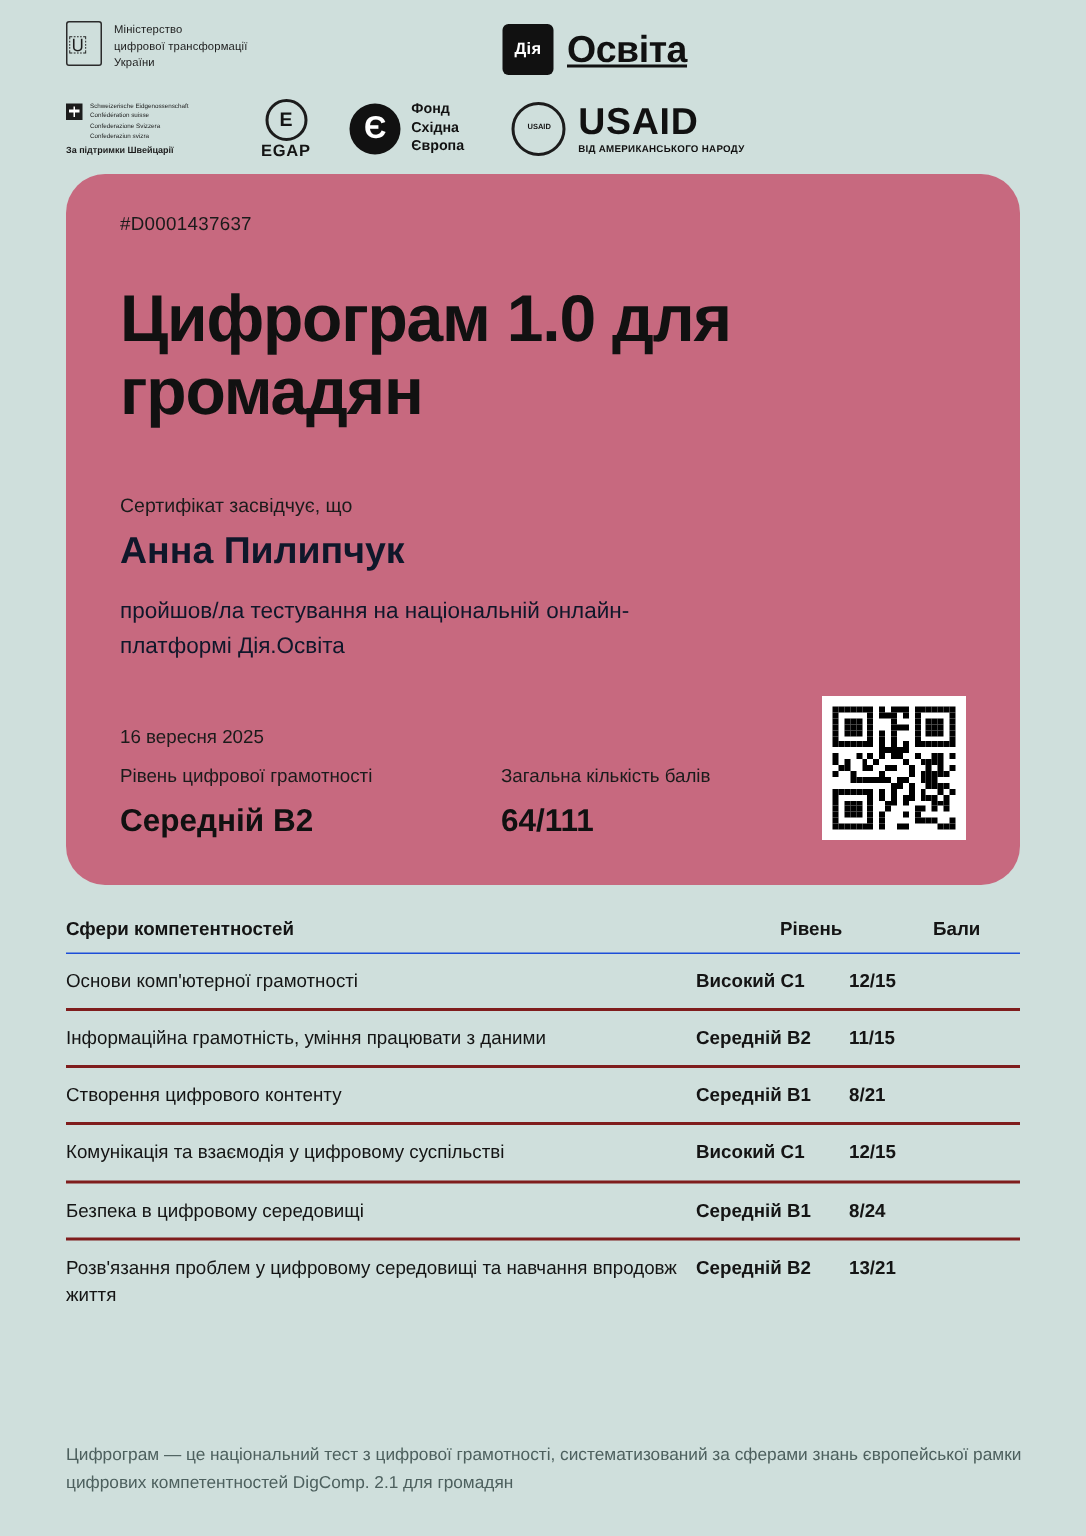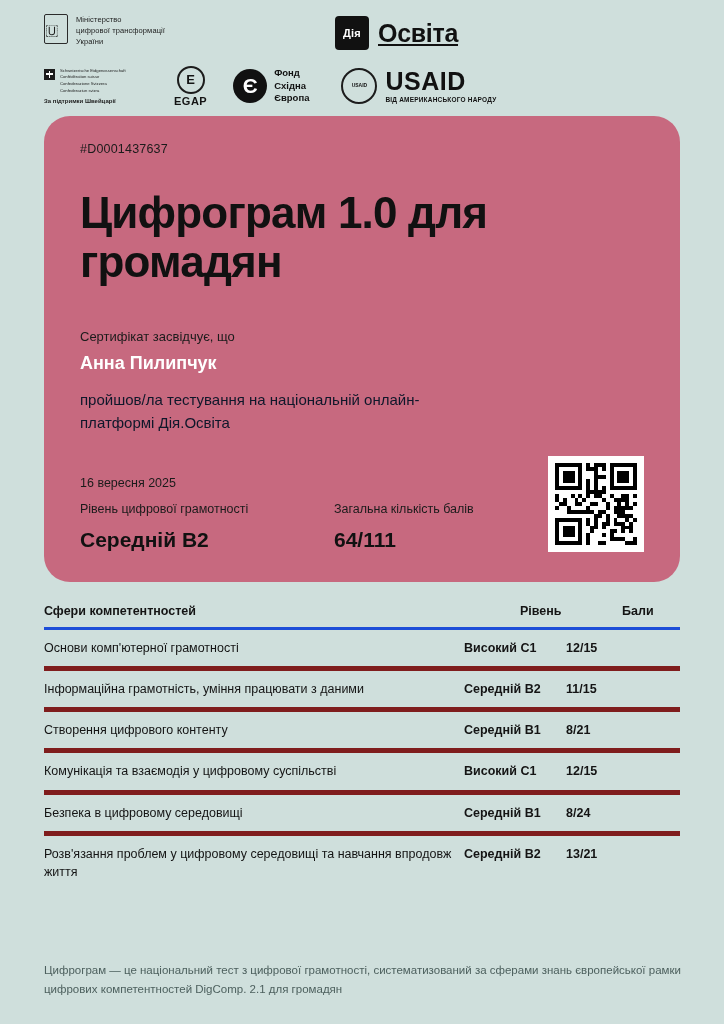--- a/index.html
+++ b/index.html
@@ -227,24 +227,24 @@
     margin-top: 32px;
     color: #111;
     max-width: 470px;
   }
   .cert-sub {
     font-size: 13px;
     margin-top: 42px;
     color: #1b1b1b;
   }
   .cert-name {
-    font-size: 18px;
+    font-size: 25px;
     font-weight: bold;
     margin-top: 9px;
-    color: #ffffff;
+    color: #0f172a;
   }
   .cert-desc {
     font-size: 15px;
     line-height: 1.55;
     margin-top: 14px;
     max-width: 380px;
     color: #0f172a;
   }
   .cert-date {
     font-size: 12.5px;
@@ -289,31 +289,31 @@
   .table {
     margin: 22px 44px 0 44px;
   }
   .table-head {
     display: flex;
     align-items: flex-end;
     font-size: 12.5px;
     font-weight: bold;
     color: #141414;
     padding-bottom: 9px;
-    border-bottom: 3px solid #1d4ed8;
+    border-bottom: 1px solid #1d4ed8;
   }
   .col-area  { flex: 1 1 auto; }
   .col-level { width: 102px; flex: none; }
   .col-score { width: 58px; flex: none; }
   .table-row {
     display: flex;
     align-items: flex-start;
     font-size: 12.5px;
     padding: 9px 0;
-    border-bottom: 5px solid #7f1d1d;
+    border-bottom: 2px solid #7f1d1d;
     line-height: 1.45;
   }
   .table-row .col-area { padding-right: 12px; max-width: 420px; }
   .table-row .col-level { font-weight: bold; }
   .table-row .col-score { font-weight: bold; }
   .table-row:last-child { border-bottom: none; }
 
   
   .footer {
     position: absolute;

